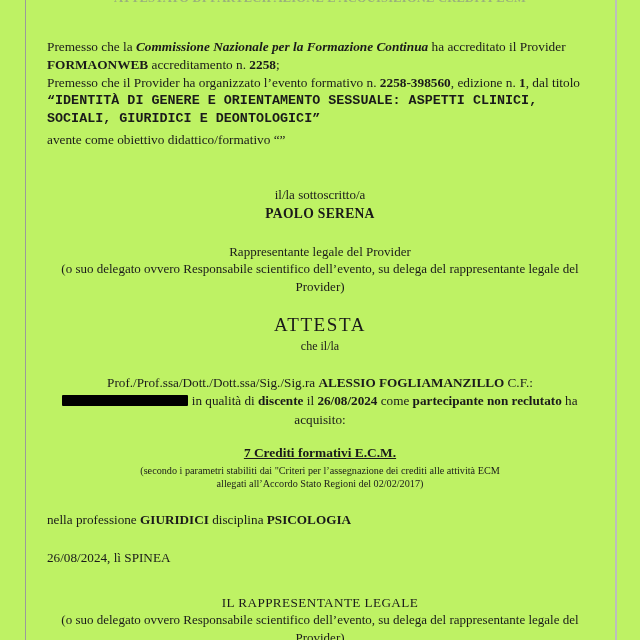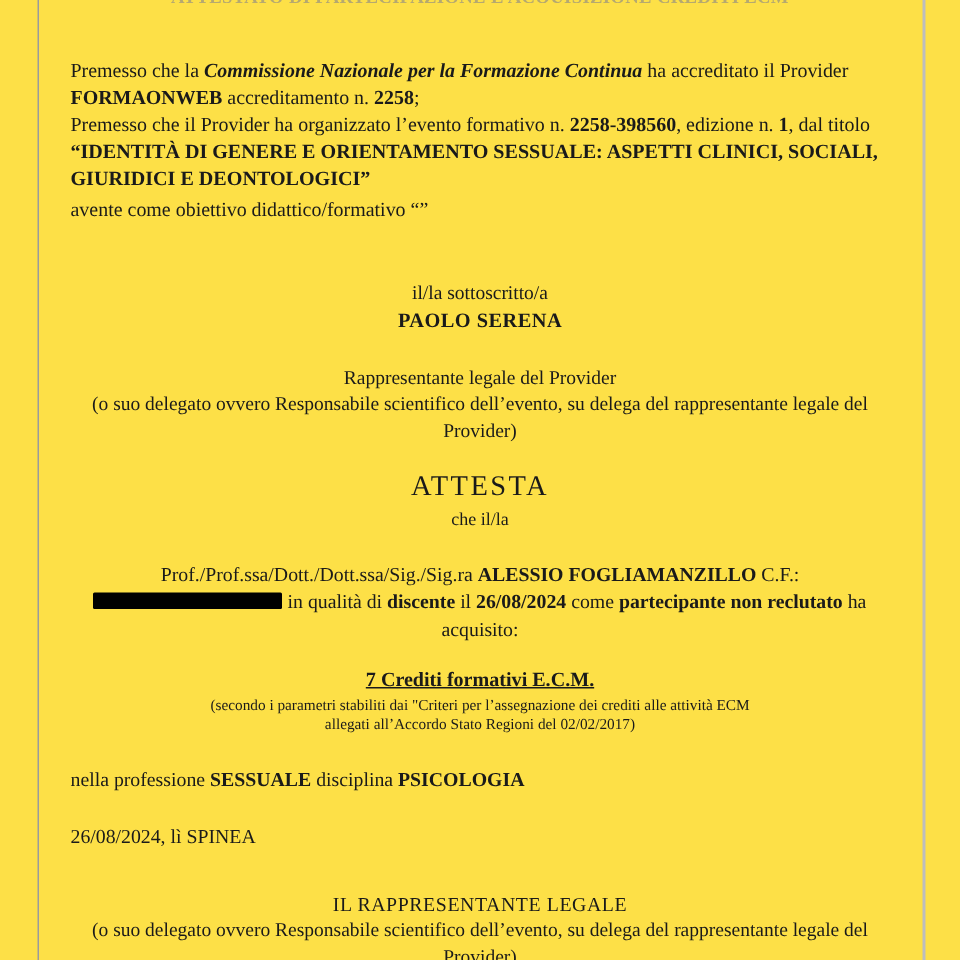--- a/index.html
+++ b/index.html
@@ -15,21 +15,21 @@
     font-family: "Liberation Serif", "DejaVu Serif", serif;
     color: #1a1a1a;
     position: relative;
   }
 
   
   #page {
     position: absolute;
     left: 0; top: 0;
     width: 640px; height: 640px;
-    background: #fde047;
+    background: #bef264;
   }
   .page-rule {
     position: absolute;
     top: 0;
     width: 1px;
     height: 640px;
     background: #9b9b9b;
   }
   .page-rule.left  { left: 25px; }
   .page-rule.right { left: 615px; background: #bdbdbd; width: 2px; }
@@ -145,21 +145,21 @@
     <div class="cut-line">ATTESTATO DI PARTECIPAZIONE E ACQUISIZIONE CREDITI ECM</div>
 
     <div style="margin-top:38px;">
 
       <p class="body-text"><span>Premesso che la </span><span class="ital-bold">Commissione Nazionale per la Formazione Continua</span><span> ha accreditato il Provider</span></p>
 
       <p class="body-text"><span class="bold">FORMAONWEB</span><span> accreditamento n. </span><span class="bold">2258</span><span>;</span></p>
 
       <p class="body-text"><span>Premesso che il Provider ha organizzato l’evento formativo n. </span><span class="bold">2258-398560</span><span>, edizione n. </span><span class="bold">1</span><span>, dal titolo</span></p>
 
-      <p class="title-line" style="margin-top:1px;">“IDENTITÀ DI GENERE E ORIENTAMENTO SESSUALE: ASPETTI CLINICI, SOCIALI, GIURIDICI E DEONTOLOGICI”</p>
+      <p class="title-line" style="margin-top:1px;font-family:Liberation Mono, monospace;">“IDENTITÀ DI GENERE E ORIENTAMENTO SESSUALE: ASPETTI CLINICI, SOCIALI, GIURIDICI E DEONTOLOGICI”</p>
 
       <p class="body-text" style="margin-top:3px;">avente come obiettivo didattico/formativo “”</p>
     </div>
 
     <div class="center" style="margin-top:38px;">
       <p class="sottoscritto">il/la sottoscritto/a</p>
       <p class="name-strong" style="margin-top:2px;">PAOLO SERENA</p>
     </div>
 
     <div class="center" style="margin-top:21px;">
@@ -178,21 +178,21 @@
 
       <p class="person-line"><span class="redaction">████████████████</span><span> in qualità di </span><span class="bold">discente</span><span> il </span><span class="bold">26/08/2024</span><span> come </span><span class="bold">partecipante non reclutato</span><span> ha acquisito:</span></p>
     </div>
 
     <div class="center" style="margin-top:16px;">
       <p class="credits">7 Crediti formativi E.C.M.</p>
       <p class="credits-note" style="margin-top:3px;">(secondo i parametri stabiliti dai "Criteri per l’assegnazione dei crediti alle attività ECM</p>
       <p class="credits-note">allegati all’Accordo Stato Regioni del 02/02/2017)</p>
     </div>
 
-    <p class="profession" style="margin-top:22px;"><span>nella professione </span><span class="bold">SESSUALE</span><span> disciplina </span><span class="bold">PSICOLOGIA</span></p>
+    <p class="profession" style="margin-top:22px;"><span>nella professione </span><span class="bold">GIURIDICI</span><span> disciplina </span><span class="bold">PSICOLOGIA</span></p>
 
     <p class="place-date" style="margin-top:22px;"><span>26/08/2024</span><span>, lì </span><span>SPINEA</span></p>
 
     <div class="center" style="margin-top:29px;">
       <p class="signer-heading">IL RAPPRESENTANTE LEGALE</p>
       <p class="role-block" style="padding:0 6px;">(o suo delegato ovvero Responsabile scientifico dell’evento, su delega del rappresentante legale del Provider)</p>
 
     </div>
 
   </div>

